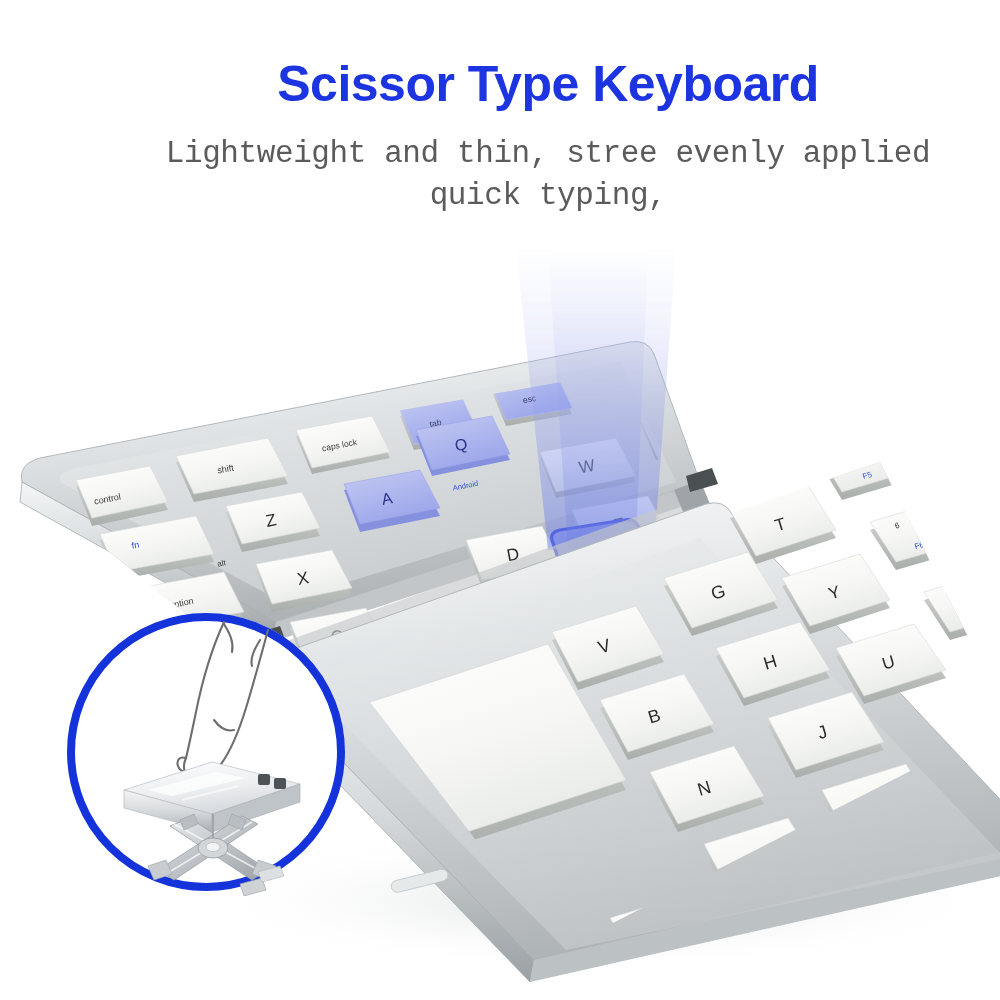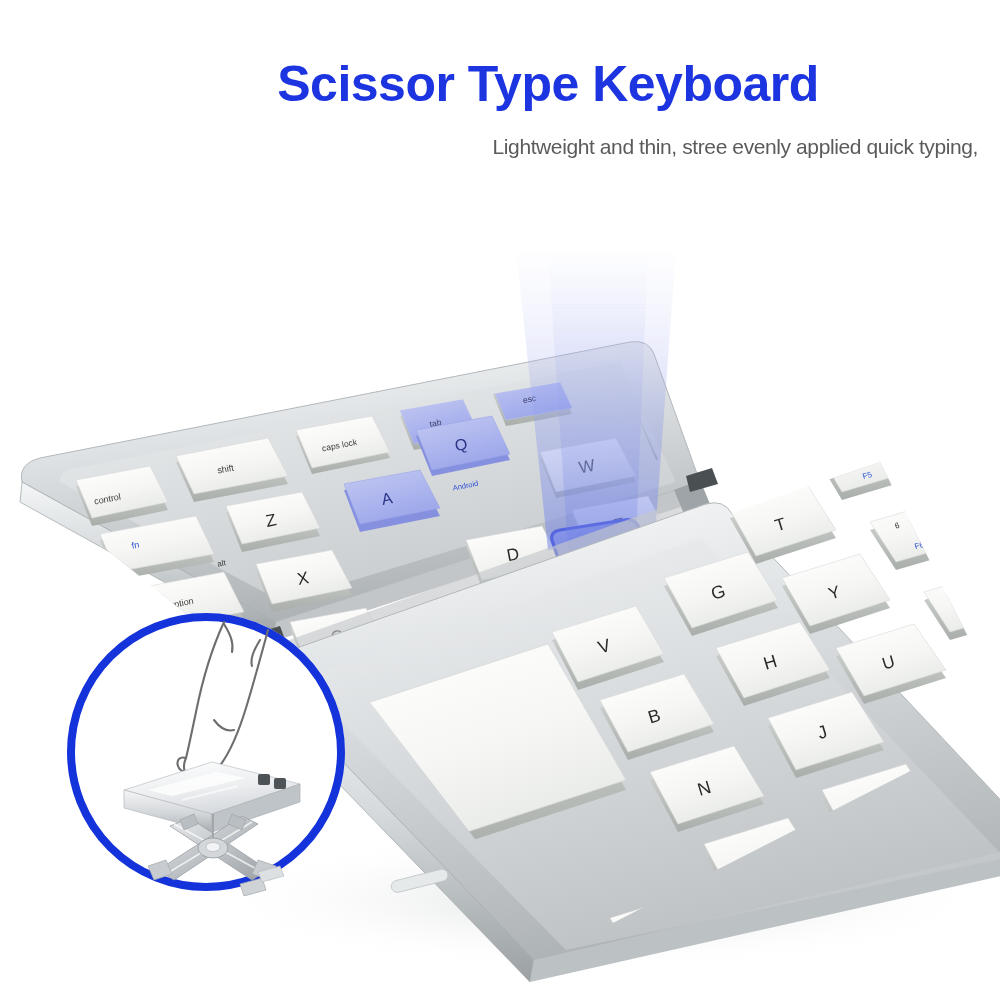--- a/index.html
+++ b/index.html
@@ -37,28 +37,27 @@
   .title {
     font-family: "Liberation Sans", sans-serif;
     font-size: 50px;
     font-weight: bold;
     letter-spacing: -0.5px;
     line-height: 1.05;
     margin: 0;
     padding: 0;
   }
   .subtitle {
-    font-family: Liberation Sans, sans-serif;
-    font-size: 21px;
+    font-family: Liberation Mono, monospace;
+    font-size: 31px;
     font-weight: normal;
     line-height: 1.38;
     margin: 22px auto 0 auto;
     width: 860px;
     letter-spacing: -0.4px;
-    text-align: right;
   }
   .subline { display: block; }
 
   
   #photo {
     position: absolute;
     left: 0;
     top: 250px;
     width: 1000px;
     height: 750px;

